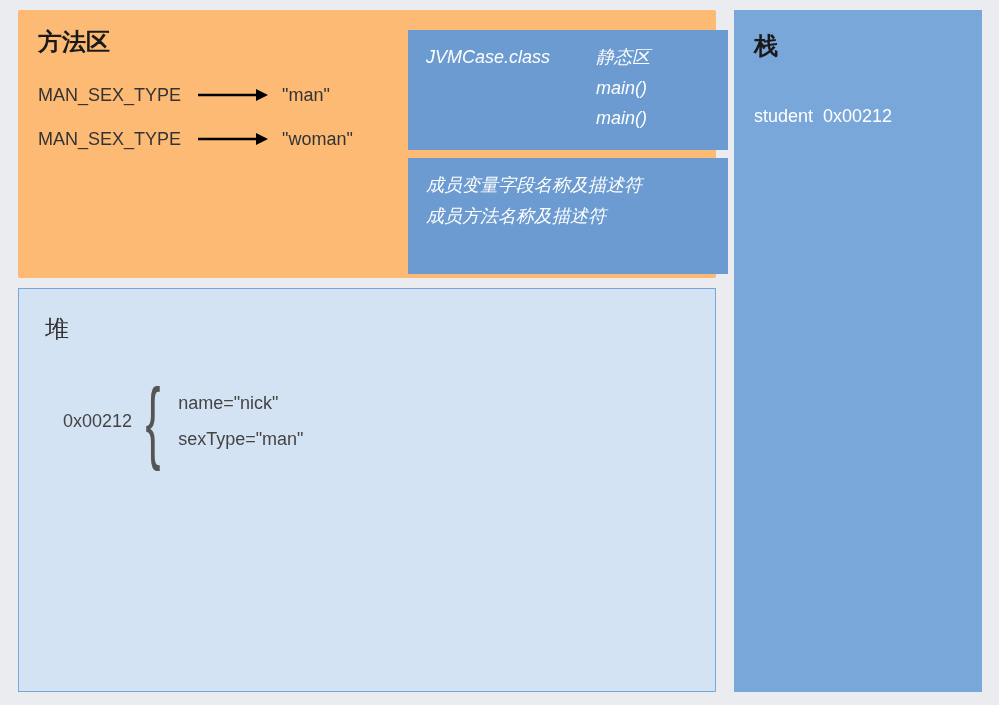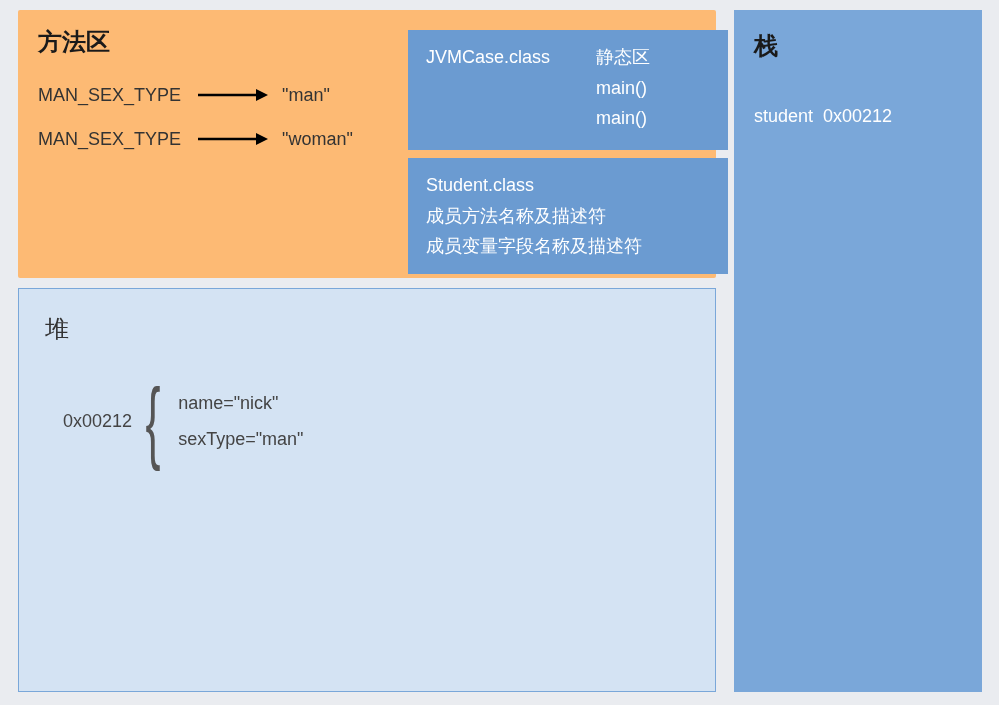--- a/index.html
+++ b/index.html
@@ -46,20 +46,21 @@
     .arrow {
       display: inline-block;
     }
     .class-box {
       position: absolute;
       background: #6b9bd1;
       color: #fff;
       font-size: 18px;
       padding: 12px 18px;
       line-height: 1.7;
+      font-style: italic;
     }
     .class-box-1 {
       left: 390px;
       top: 20px;
       width: 320px;
       height: 120px;
     }
     .class-box-1-inner {
       display: flex;
     }
@@ -166,23 +167,22 @@
       </div>
       <div class="class-box-1-right">
         <div>静态区</div>
         <div>main()</div>
         <div>main()</div>
       </div>
     </div>
   </div>
 
   <div class="class-box class-box-2">
-    <div>Student.class</div>
+    <div>成员变量字段名称及描述符</div>
     <div>成员方法名称及描述符</div>
-    <div>成员变量字段名称及描述符</div>
   </div>
 </div>
 
 <div class="stack">
   <div class="stack-title">栈</div>
   <div class="stack-entry">
     <span>student</span>&nbsp;&nbsp;<span>0x00212</span>
   </div>
 </div>
 

